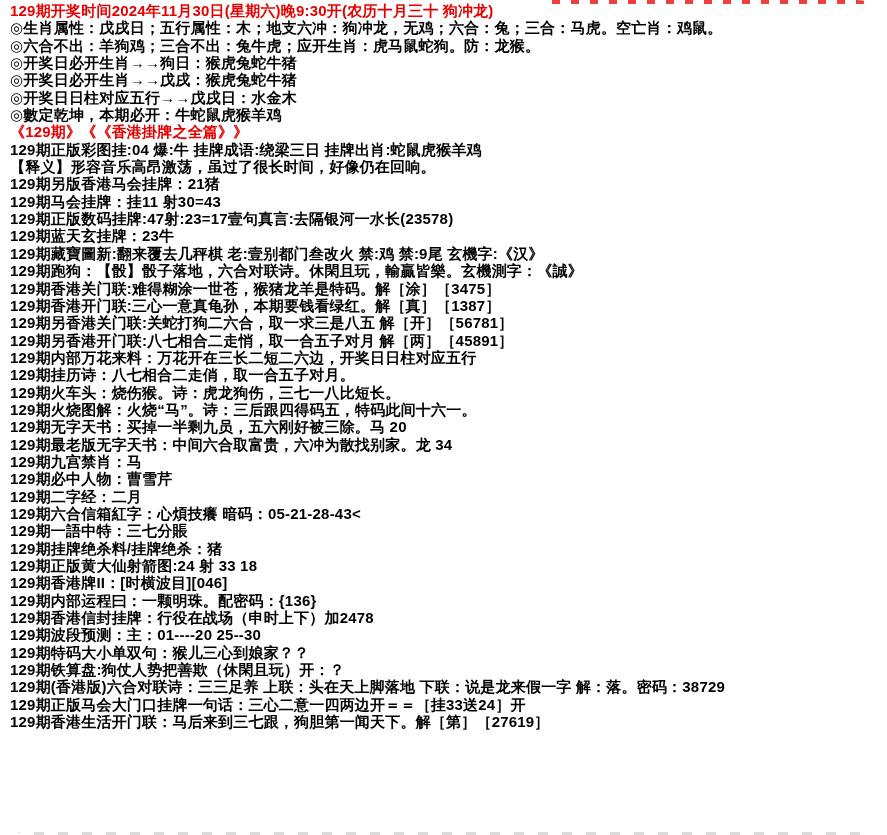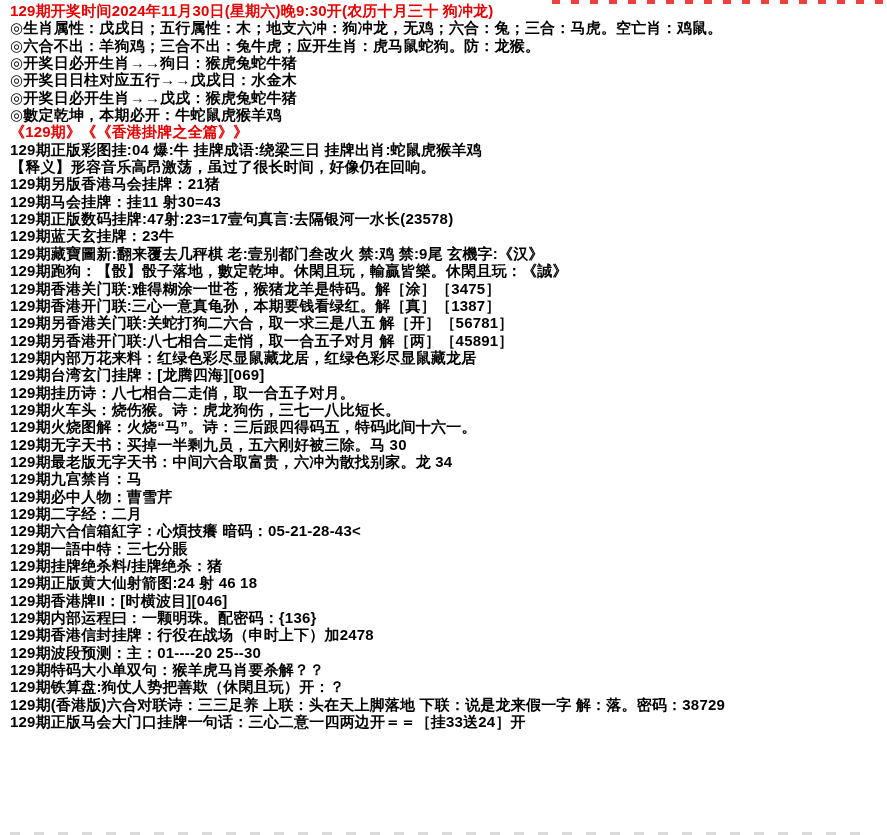--- a/index.html
+++ b/index.html
@@ -7,20 +7,21 @@
     padding: 0;
     background: #ffffff;
   }
   .page {
     position: relative;
     width: 887px;
     height: 835px;
     overflow: hidden;
     background: #ffffff;
     font-family: "Liberation Sans", "DejaVu Sans", sans-serif;
+    border-radius: 30px;
   }
   .lines {
     position: absolute;
     top: 2px;
     left: 10px;
     right: 0;
   }
   .line {
     font-size: 15px;
     line-height: 17.35px;
@@ -59,53 +60,53 @@
 </head>
 <body>
 
 <div class="page">
   <div class="clip-top"></div>
   <main class="lines">
       <div class="line red">129期开奖时间2024年11月30日(星期六)晚9:30开(农历十月三十 狗冲龙)</div>
       <div class="line">◎生肖属性：戊戌日；五行属性：木；地支六冲：狗冲龙，无鸡；六合：兔；三合：马虎。空亡肖：鸡鼠。</div>
       <div class="line">◎六合不出：羊狗鸡；三合不出：兔牛虎；应开生肖：虎马鼠蛇狗。防：龙猴。</div>
       <div class="line">◎开奖日必开生肖→→狗日：猴虎兔蛇牛猪</div>
+      <div class="line">◎开奖日必开生肖→→戊戌：猴虎兔蛇牛猪</div>
       <div class="line">◎开奖日日柱对应五行→→戊戌日：水金木</div>
-      <div class="line">◎开奖日必开生肖→→戊戌：猴虎兔蛇牛猪</div>
       <div class="line">◎數定乾坤，本期必开：牛蛇鼠虎猴羊鸡</div>
       <div class="line red">《129期》《《香港掛牌之全篇》》</div>
       <div class="line">129期正版彩图挂:04 爆:牛 挂牌成语:绕梁三日 挂牌出肖:蛇鼠虎猴羊鸡</div>
       <div class="line">【释义】形容音乐高昂激荡，虽过了很长时间，好像仍在回响。</div>
       <div class="line">129期另版香港马会挂牌：21猪</div>
       <div class="line">129期马会挂牌：挂11 射30=43</div>
       <div class="line">129期正版数码挂牌:47射:23=17壹句真言:去隔银河一水长(23578)</div>
       <div class="line">129期蓝天玄挂牌：23牛</div>
       <div class="line">129期藏寶圖新:翻来覆去几秤棋 老:壹别都门叁改火 禁:鸡 禁:9尾 玄機字:《汉》</div>
-      <div class="line">129期跑狗：【骰】骰子落地，數定乾坤。休閑且玩，輸贏皆樂。休閑且玩：《誠》</div>
+      <div class="line">129期跑狗：【骰】骰子落地，六合对联诗。休閑且玩，輸贏皆樂。玄機測字：《誠》</div>
       <div class="line">129期香港关门联:难得糊涂一世苍，猴猪龙羊是特码。解［涂］［3475］</div>
       <div class="line">129期香港开门联:三心一意真龟孙，本期要钱看绿红。解［真］［1387］</div>
       <div class="line">129期另香港关门联:关蛇打狗二六合，取一求三是八五 解［开］［56781］</div>
       <div class="line">129期另香港开门联:八七相合二走悄，取一合五子对月 解［两］［45891］</div>
-      <div class="line">129期内部万花来料：红绿色彩尽显鼠藏龙居，红绿色彩尽显鼠藏龙居</div>
-      <div class="line">129期台湾玄门挂牌：[龙腾四海][069]</div>
+      <div class="line">129期内部万花来料：万花开在三长二短二六边，开奖日日柱对应五行</div>
       <div class="line">129期挂历诗：八七相合二走俏，取一合五子对月。</div>
       <div class="line">129期火车头：烧伤猴。诗：虎龙狗伤，三七一八比短长。</div>
       <div class="line">129期火烧图解：火烧“马”。诗：三后跟四得码五，特码此间十六一。</div>
-      <div class="line">129期无字天书：买掉一半剩九员，五六刚好被三除。马 30</div>
+      <div class="line">129期无字天书：买掉一半剩九员，五六刚好被三除。马 20</div>
       <div class="line">129期最老版无字天书：中间六合取富贵，六冲为散找别家。龙 34</div>
       <div class="line">129期九宫禁肖：马</div>
       <div class="line">129期必中人物：曹雪芹</div>
       <div class="line">129期二字经：二月</div>
       <div class="line">129期六合信箱紅字：心煩技癢 暗码：05-21-28-43&lt;</div>
       <div class="line">129期一語中特：三七分賬</div>
       <div class="line">129期挂牌绝杀料/挂牌绝杀：猪</div>
-      <div class="line">129期正版黄大仙射箭图:24 射 46 18</div>
+      <div class="line">129期正版黄大仙射箭图:24 射 33 18</div>
       <div class="line">129期香港牌II：[时横波目][046]</div>
       <div class="line">129期内部运程曰：一颗明珠。配密码：{136}</div>
       <div class="line">129期香港信封挂牌：行役在战场（申时上下）加2478</div>
       <div class="line">129期波段预测：主：01----20 25--30</div>
-      <div class="line">129期特码大小单双句：猴羊虎马肖要杀解？？</div>
+      <div class="line">129期特码大小单双句：猴儿三心到娘家？？</div>
       <div class="line">129期铁算盘:狗仗人势把善欺（休閑且玩）开：？</div>
       <div class="line">129期(香港版)六合对联诗：三三足养 上联：头在天上脚落地 下联：说是龙来假一字 解：落。密码：38729</div>
       <div class="line">129期正版马会大门口挂牌一句话：三心二意一四两边开＝＝［挂33送24］开</div>
+      <div class="line">129期香港生活开门联：马后来到三七跟，狗胆第一闻天下。解［第］［27619］</div>
     </main>
   <div class="clip-bottom"></div>
 </div>
 
 </body></html>

